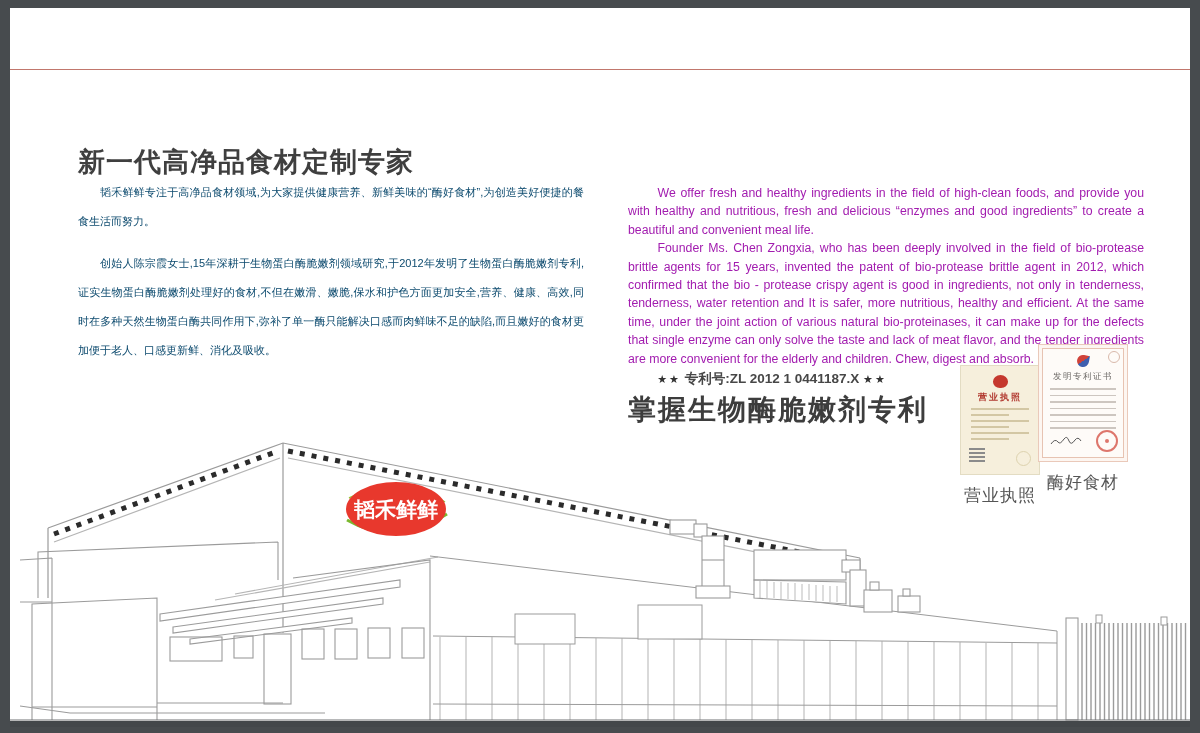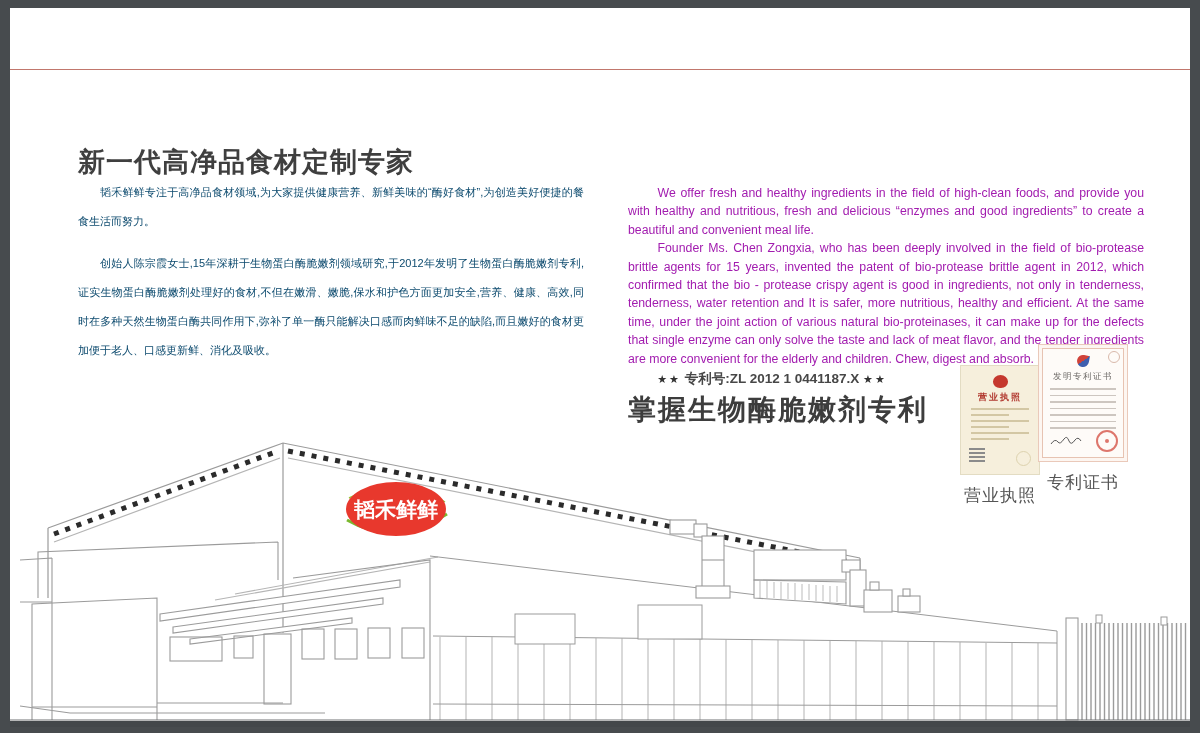--- a/index.html
+++ b/index.html
@@ -132,21 +132,21 @@
         <div class="doc-line"></div>
         <div class="doc-line short"></div>
         <div class="doc-line"></div>
         <div class="doc-line"></div>
         <div class="doc-line short"></div>
         <svg class="signature" viewBox="0 0 34 12">
           <path d="M2,8 q4,-6 7,-2 q2,3 6,-3 q3,-4 5,2 q2,5 6,-1 q3,-4 6,1" stroke="#5a5a5a" stroke-width="1" fill="none"></path>
         </svg>
         <div class="seal"></div>
       </div>
-      <div class="cert-caption">专利证书</div>
+      <div class="cert-caption">酶好食材</div>
     </div>
   </div>
 
   <svg class="factory" viewBox="0 0 1180 297">
 
     <g stroke="#9b9b9b" stroke-width="1.2" fill="none">
       <path d="M38,98 L273,13 L850,128"></path>
       <path d="M44,112 L270,28" stroke="#b5b5b5"></path>
       <path d="M278,28 L846,142" stroke="#b5b5b5"></path>
       <path d="M38,98 L38,168"></path>

